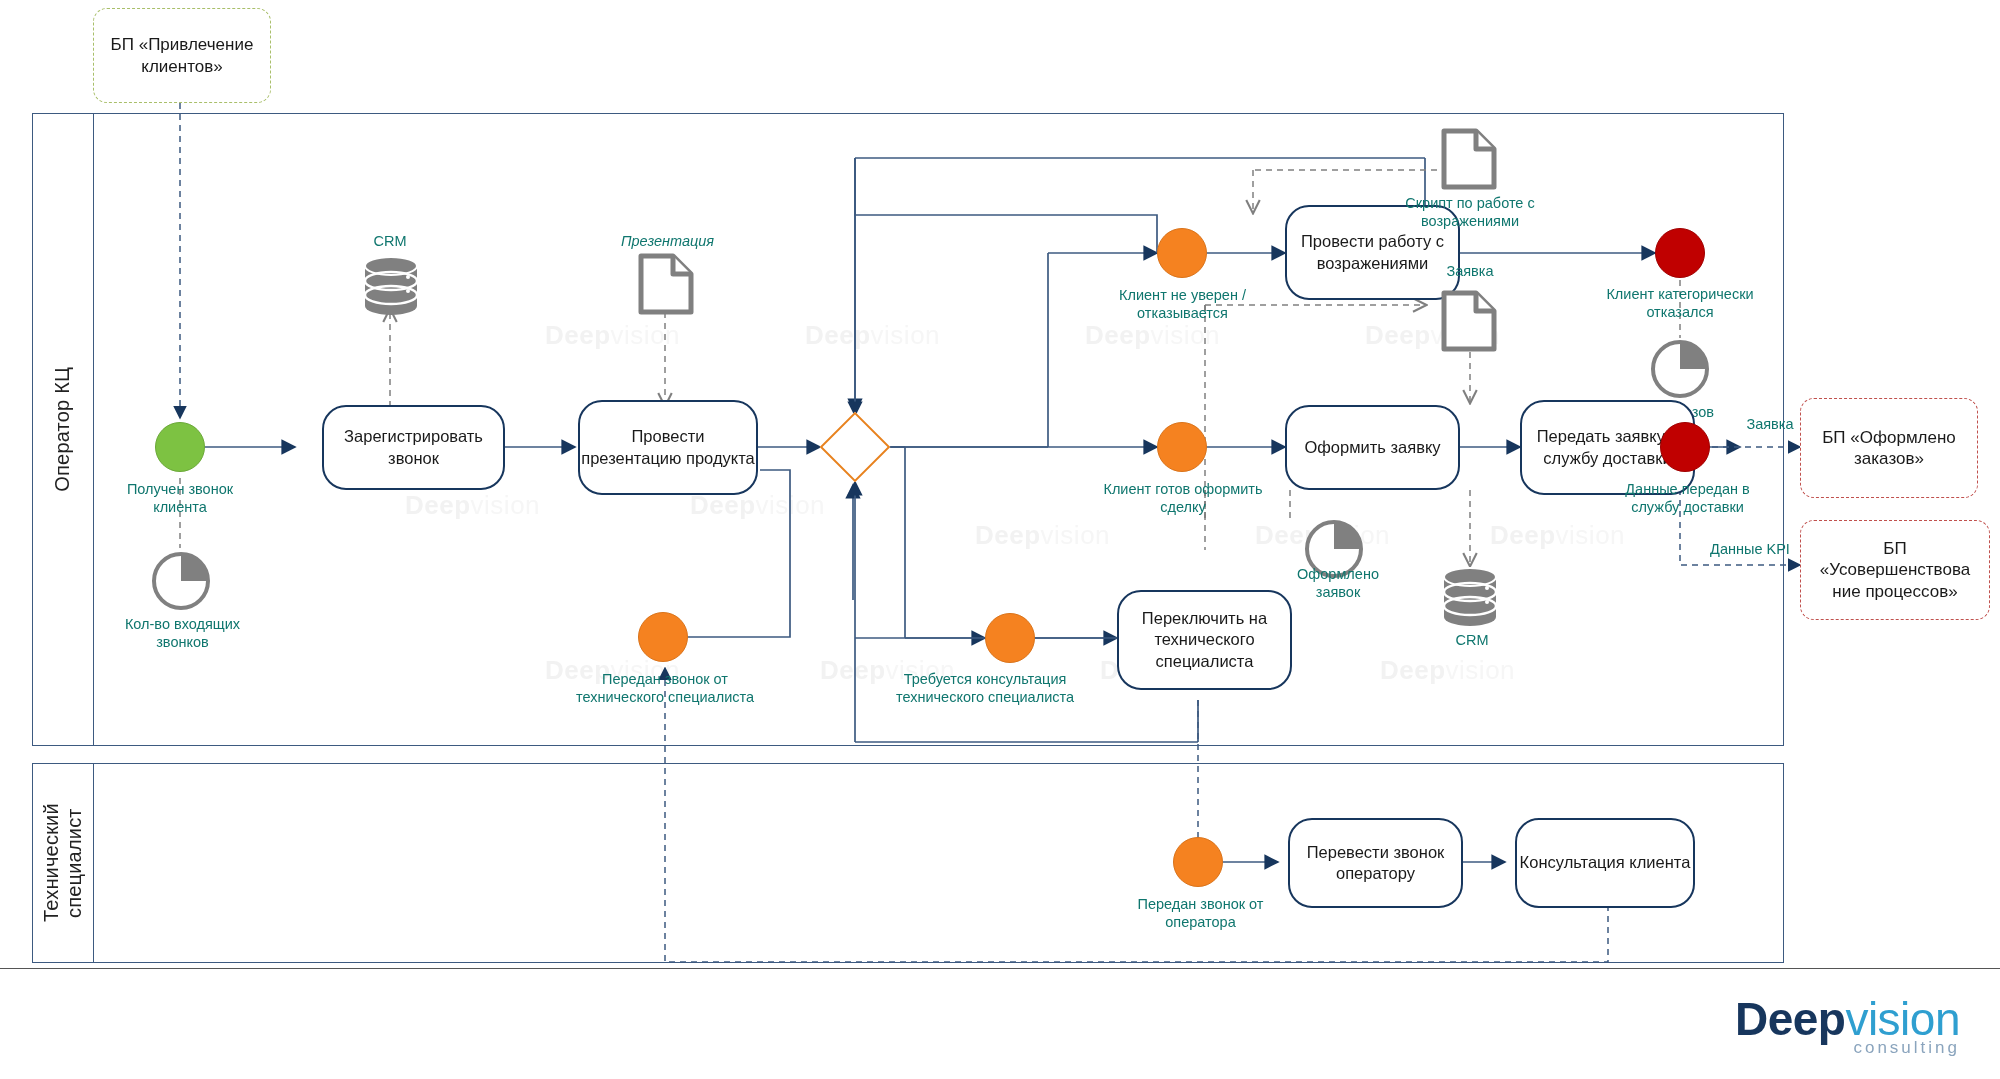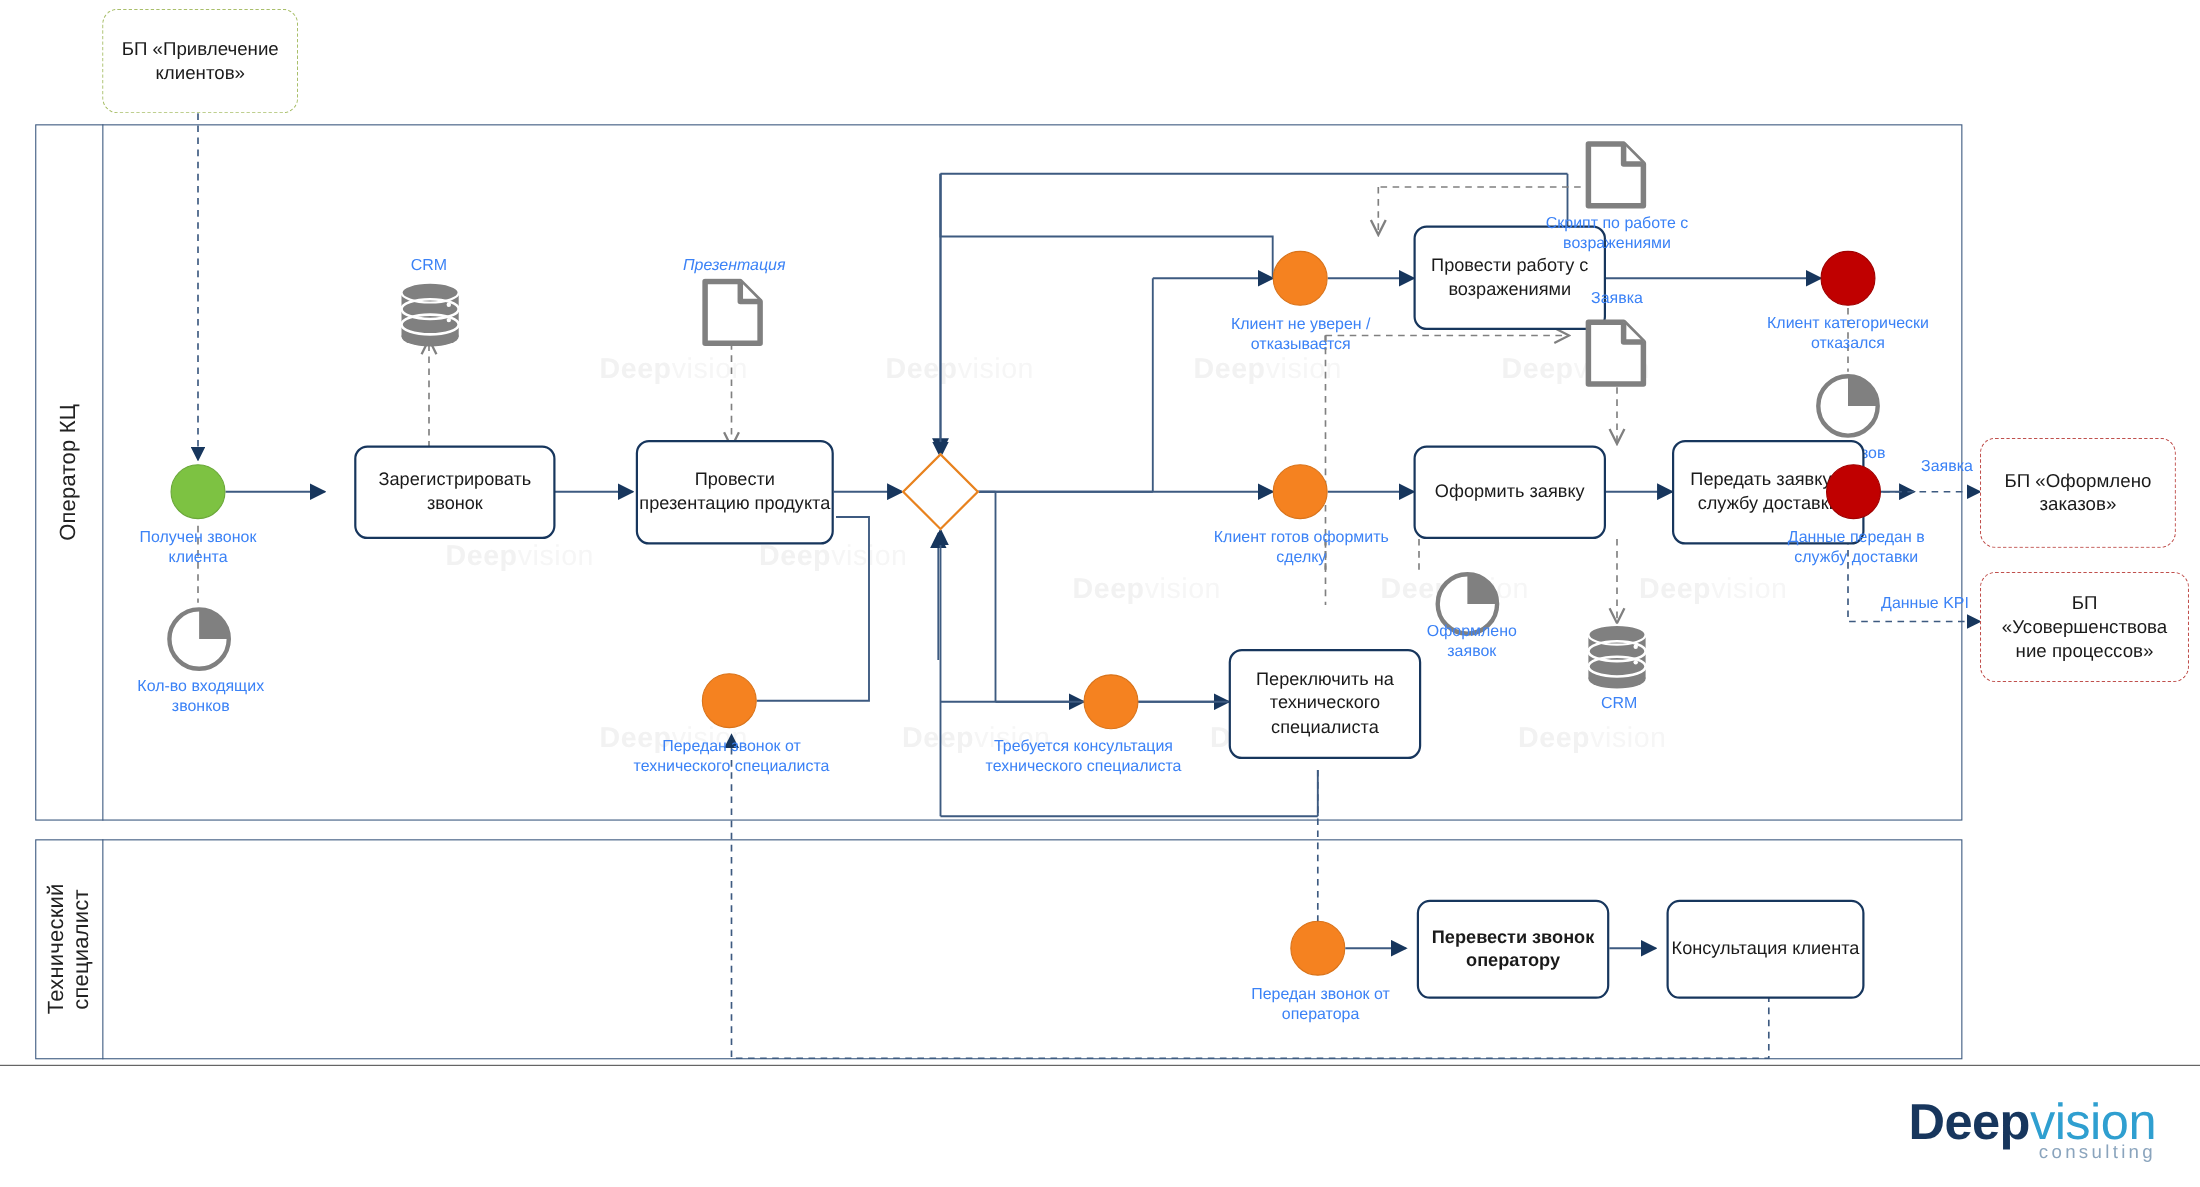--- a/index.html
+++ b/index.html
@@ -36,21 +36,21 @@
     color:#222;
     letter-spacing:0.2px;
     text-align:center;
     line-height:1.15;
   }
 
   
   .task {
     position:absolute;
     border:2.2px solid #17365d;
-    border-radius:12px;
+    border-radius:24px;
     background:#ffffff;
     display:flex; align-items:center; justify-content:center;
     text-align:center;
     font-size:16.5px;
     line-height:1.3;
     color:#1a1a1a;
     padding:4px 0;
   }
 
   
@@ -69,21 +69,21 @@
     background:#ffffff;
     transform:rotate(45deg);
   }
 
   
   .lbl {
     position:absolute;
     font-size:14.5px;
     line-height:1.25;
     text-align:center;
-    color:#3b82f6;
+    color:#0f766e;
     white-space:nowrap;
   }
   .lbl.wrap { white-space:normal; }
 
   
   .doc-icon { position:absolute; }
 
   
   .ds-icon { position:absolute; }
 
@@ -399,21 +399,21 @@
   <div class="task" style="left:1117px; top:590px; width:175px; height:100px;">
     <span>Переключить на технического специалиста</span>
   </div>
 
   <div class="event intermediate" style="left:638px; top:612px; width:50px; height:50px;"></div>
   <div class="lbl wrap" style="left:570px; top:670px; width:190px;">Передан звонок от технического специалиста</div>
 
   <div class="event intermediate" style="left:1173px; top:837px; width:50px; height:50px;"></div>
   <div class="lbl wrap" style="left:1118px; top:895px; width:165px;">Передан звонок от оператора</div>
 
-  <div class="task" style="left:1288px; top:818px; width:175px; height:90px;font-weight:bold;">
+  <div class="task" style="left:1288px; top:818px; width:175px; height:90px;">
     <span>Перевести звонок оператору</span>
   </div>
 
   <div class="task" style="left:1515px; top:818px; width:180px; height:90px;">
     <span>Консультация клиента</span>
   </div>
 
   <svg class="layer">
     <g stroke="#3d5a80" stroke-width="1.7" fill="none">
       <line x1="1223" y1="862" x2="1278" y2="862" marker-end="url(#arrowSolid)"></line>

